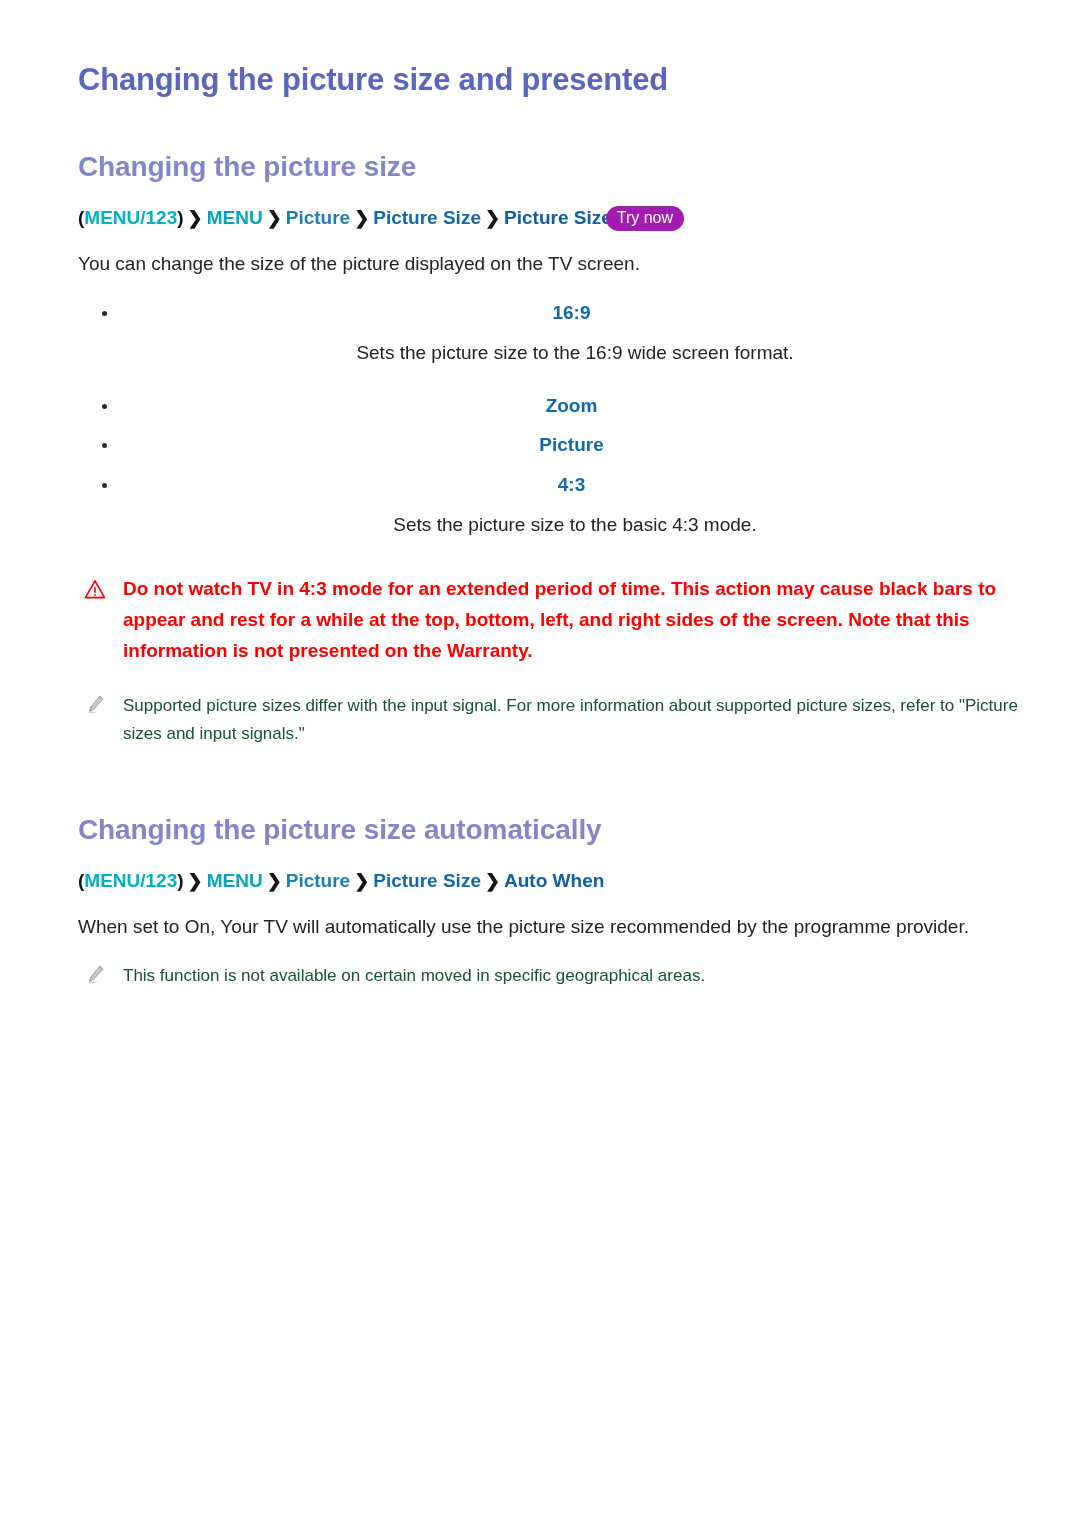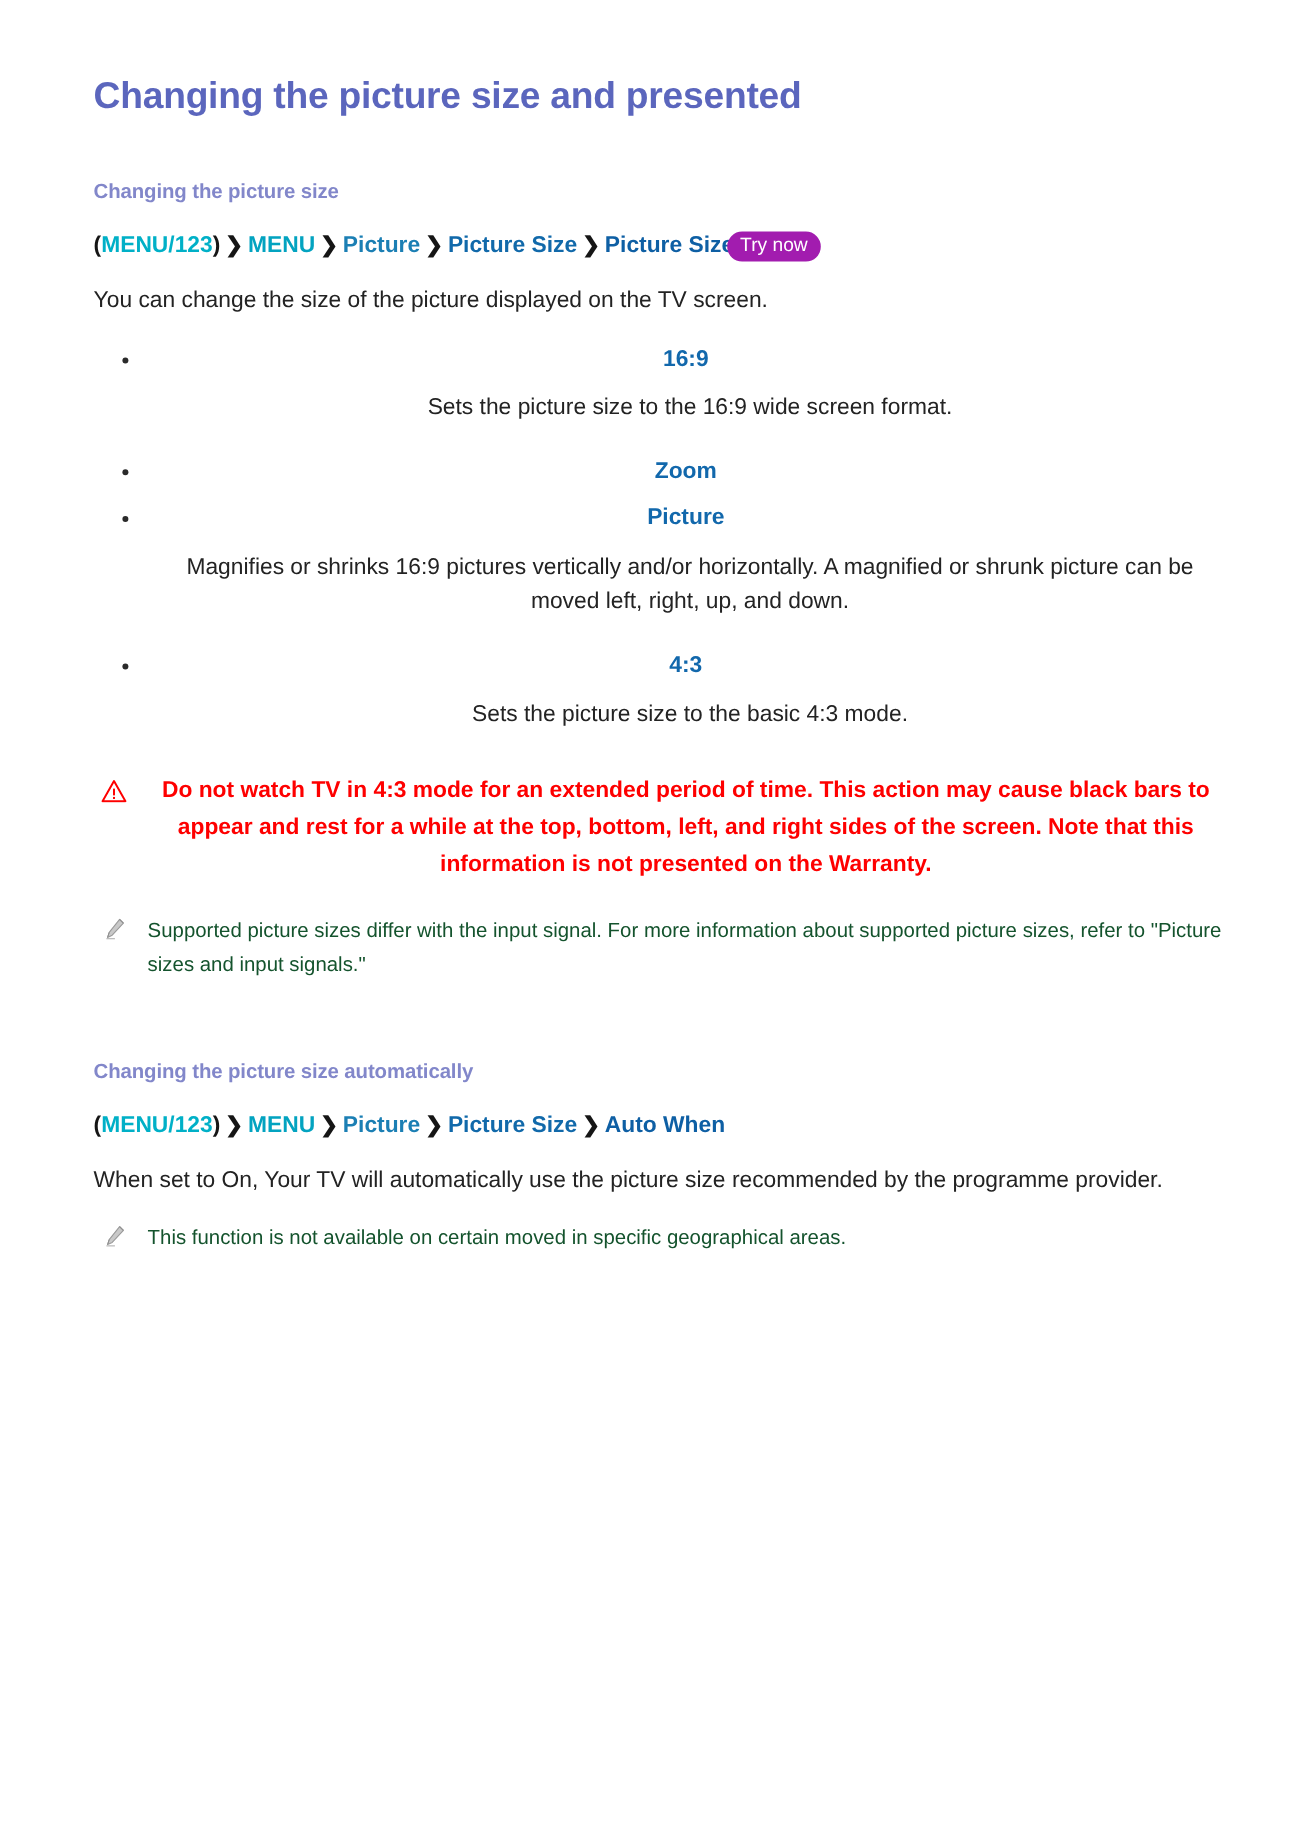--- a/index.html
+++ b/index.html
@@ -26,21 +26,21 @@
   .page-title {
     color: #5b66bd;
     font-size: 31px;
     font-weight: bold;
     letter-spacing: -0.2px;
     margin: 0 0 52px 0;
     line-height: 1.15;
   }
   .section-title {
     color: #8287ca;
-    font-size: 17px;
+    font-size: 28px;
     font-weight: bold;
     letter-spacing: -0.1px;
     margin: 12px 0 22px 0;
     line-height: 1.2;
   }
   .section-title.second {
     margin-top: 66px;
   }
 
   
@@ -125,21 +125,20 @@
   
   .caution {
     position: relative;
     padding-left: 45px;
     margin: 34px 0 26px 0;
     color: #fe0000;
     font-size: 19px;
     font-weight: bold;
     line-height: 1.62;
     max-width: 950px;
-    text-align: center;
   }
   .warn-icon {
     position: absolute;
     left: 6px;
     top: 5px;
     width: 22px;
     height: 20px;
   }
 
   
@@ -187,21 +186,20 @@
       <div class="bullet-term">
         <span class="bullet-dot"></span>
         <span>Zoom</span>
       </div>
     </li>
     <li class="bullet-item">
       <div class="bullet-term">
         <span class="bullet-dot"></span>
         <span>Picture</span>
       </div>
-      <div class="bullet-desc">Magnifies or shrinks 16:9 pictures vertically and/or horizontally. A magnified or shrunk picture can be moved left, right, up, and down.</div>
     </li>
     <li class="bullet-item">
       <div class="bullet-term">
         <span class="bullet-dot"></span>
         <span>4:3</span>
       </div>
       <div class="bullet-desc">Sets the picture size to the basic 4:3 mode.</div>
     </li>
   </ul>
 

